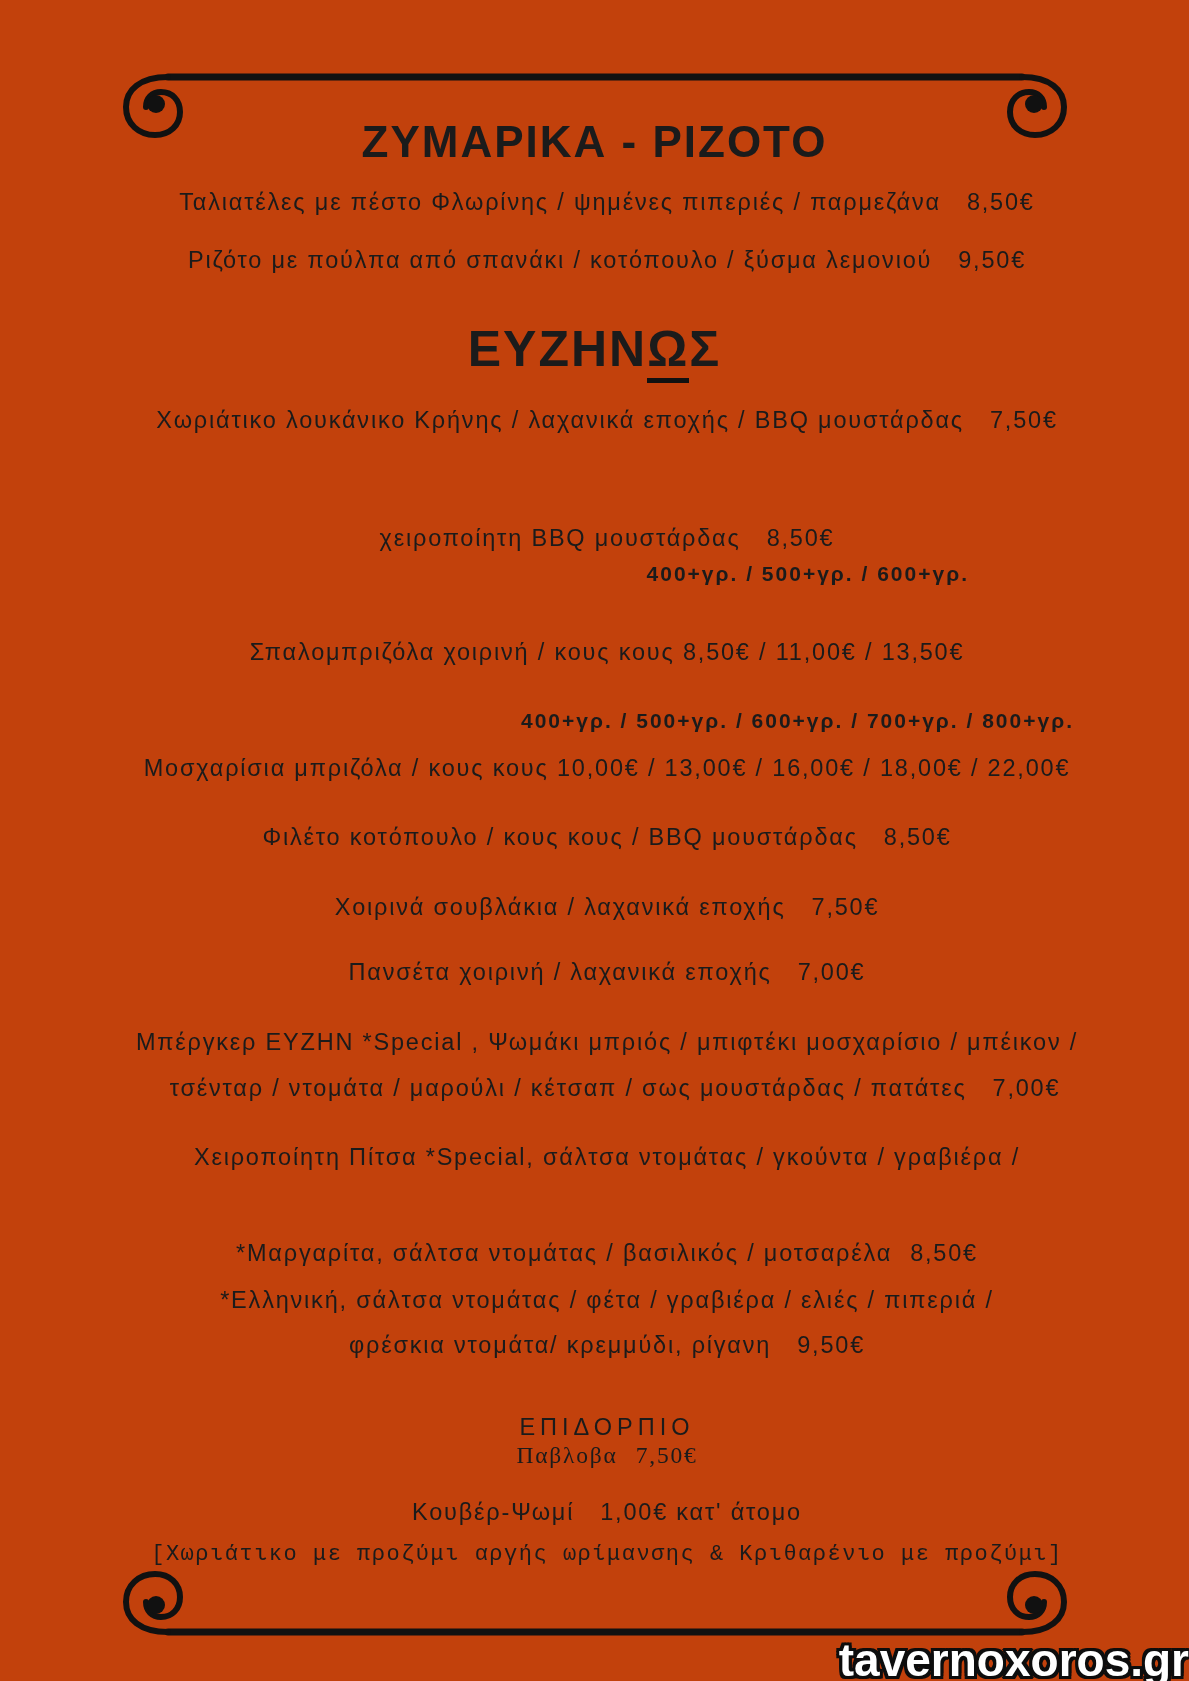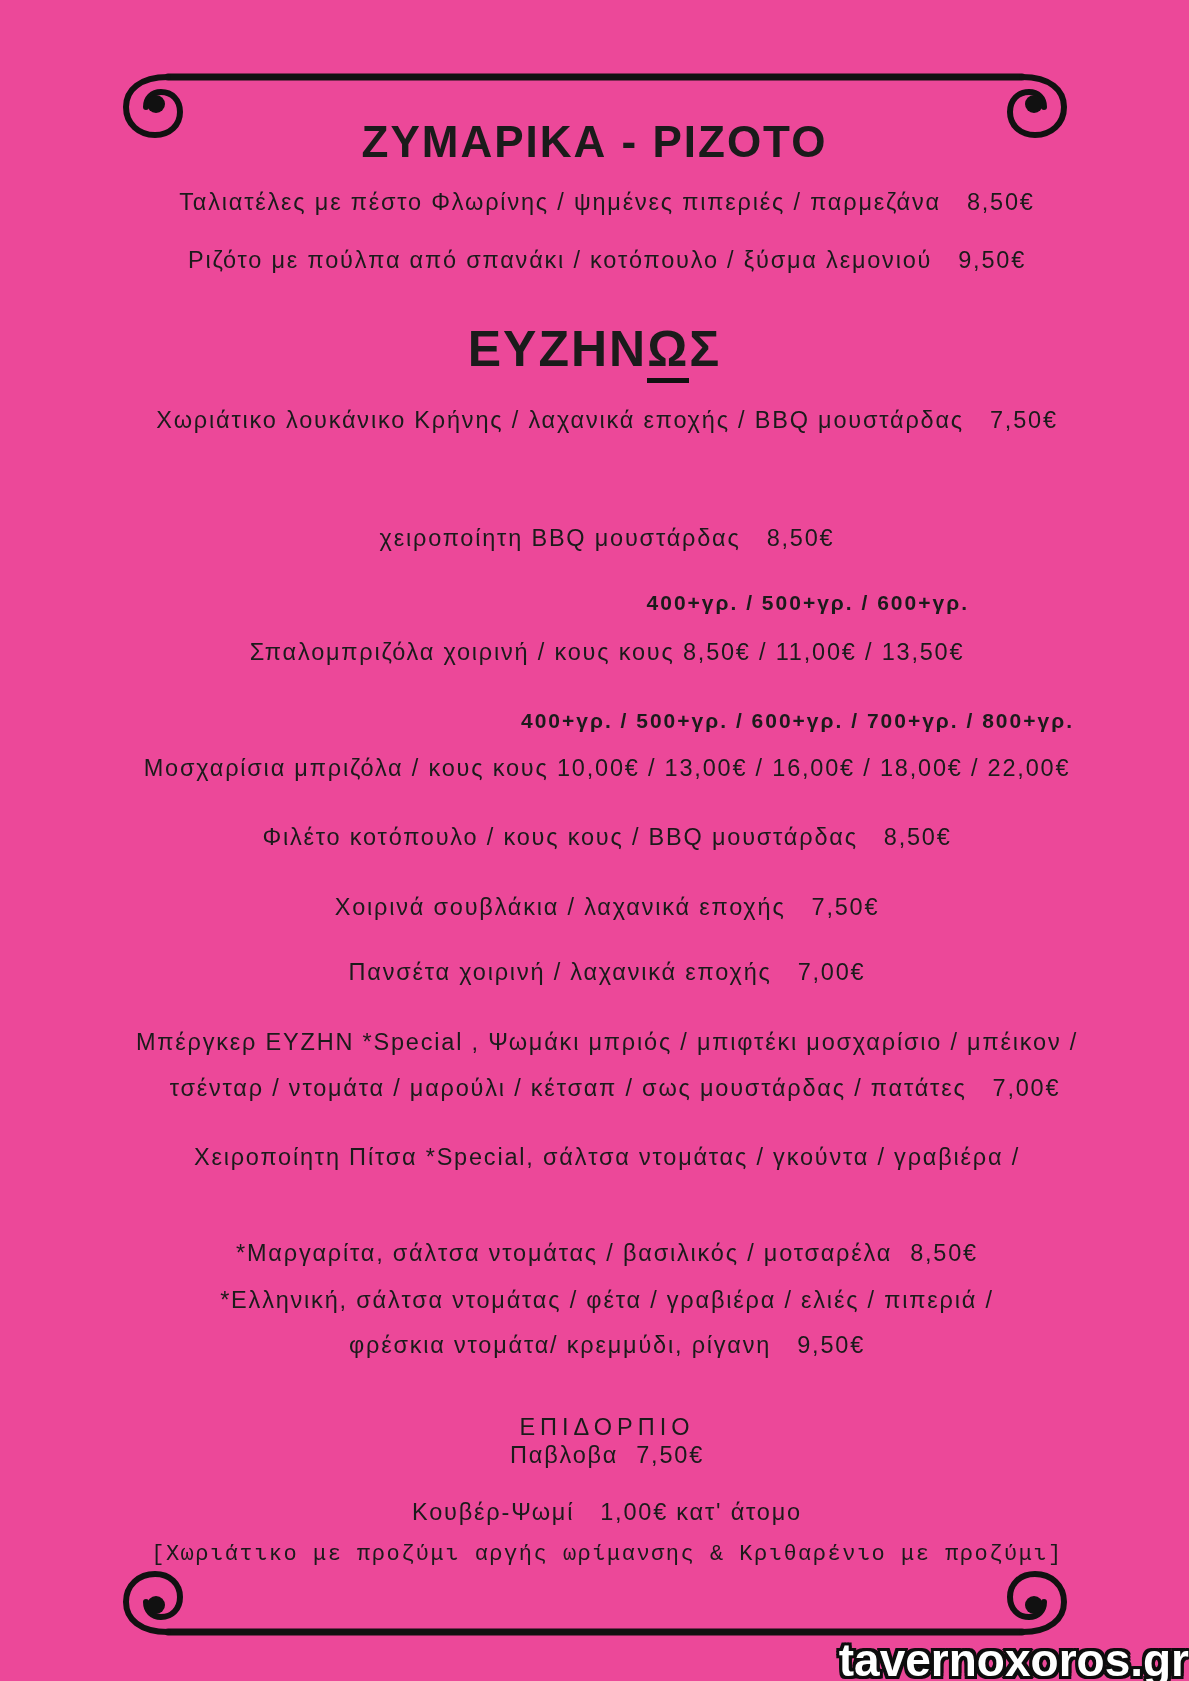--- a/index.html
+++ b/index.html
@@ -1,20 +1,20 @@
 <!DOCTYPE html>
 <html><head>
 <meta charset="utf-8">
 <style>
   html,body { margin:0; padding:0; background:#e8e8e8; }
   .page {
     position:relative;
     width:1189px; height:1681px;
     margin:0 auto;
-    background:#ec4899;
+    background:#c2410c;
     overflow:hidden;
     font-family:"Liberation Sans","DejaVu Sans",sans-serif;
     color:#1b1b1b;
   }
   .line {
     position:absolute; left:0; right:0;
     text-align:center;
     font-size:23.5px;
     letter-spacing:1.8px;
     line-height:32px;
@@ -93,21 +93,21 @@
   </div>
 
   <div class="line" style="top:404px;">
     <span>Χωριάτικο λουκάνικο Κρήνης / λαχανικά εποχής / BBQ μουστάρδας</span><span class="price">7,50€</span>
   </div>
 
   <div class="line" style="top:522px;">
     <span>χειροποίητη BBQ μουστάρδας</span><span class="price">8,50€</span>
   </div>
 
-  <div class="weights" style="top:591px; right:220px;">400+γρ. / 500+γρ. / 600+γρ.</div>
+  <div class="weights" style="top:562px; right:220px;">400+γρ. / 500+γρ. / 600+γρ.</div>
   <div class="line" style="top:636px;">
     <span>Σπαλομπριζόλα χοιρινή / κους κους 8,50€ / 11,00€ / 13,50€</span>
   </div>
 
   <div class="weights" style="top:709px; right:115px;">400+γρ. / 500+γρ. / 600+γρ. / 700+γρ. / 800+γρ.</div>
   <div class="line" style="top:752px;">
     <span>Μοσχαρίσια μπριζόλα / κους κους 10,00€ / 13,00€ / 16,00€ / 18,00€ / 22,00€</span>
   </div>
 
   <div class="line" style="top:821px;">
@@ -138,21 +138,21 @@
   </div>
 
   <div class="line" style="top:1284px;">
     <span>*Ελληνική, σάλτσα ντομάτας / φέτα / γραβιέρα / ελιές / πιπεριά /</span>
   </div>
   <div class="line" style="top:1329px;">
     <span>φρέσκια ντομάτα/ κρεμμύδι, ρίγανη</span><span class="price">9,50€</span>
   </div>
 
   <div class="line dessert-title" style="top:1411px;">ΕΠΙΔΟΡΠΙΟ</div>
-  <div class="line" style="top:1439px;">
+  <div class="line" style="top:1439px;font-family:Liberation Serif, serif;">
     <span>Παβλοβα</span><span class="price-sm">7,50€</span>
   </div>
 
   <div class="line" style="top:1496px;">
     <span>Κουβέρ-Ψωμί</span><span class="price">1,00€ κατ' άτομο</span>
   </div>
   <div class="line bread-note" style="top:1539px;font-family:Liberation Mono, monospace;">[Χωριάτικο με προζύμι αργής ωρίμανσης &amp; Κριθαρένιο με προζύμι]</div>
 
   <svg class="border-svg" style="top:1545px;" width="1189" height="136" viewBox="0 0 1189 136">
     <g stroke="#111" stroke-width="7" fill="none" stroke-linecap="round">

